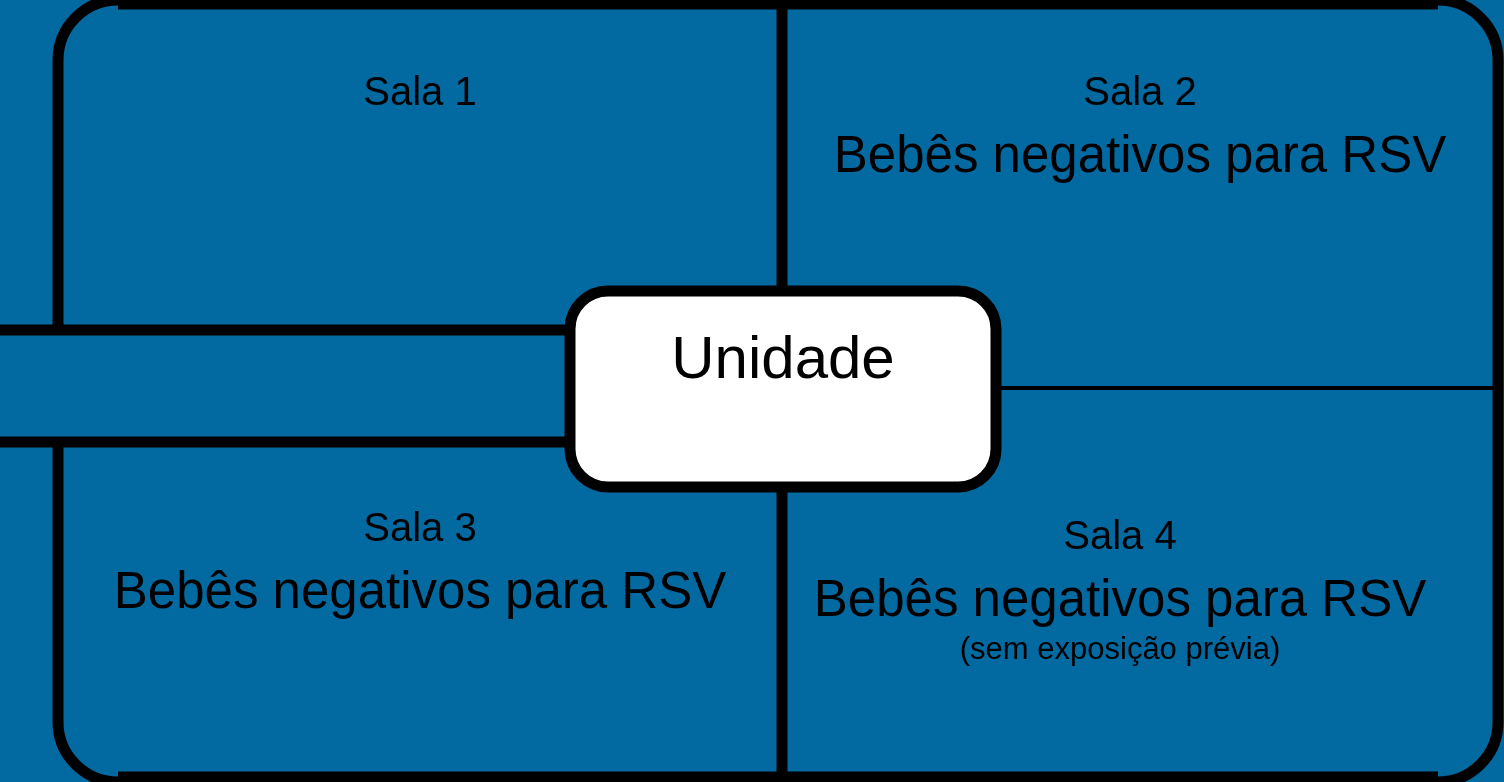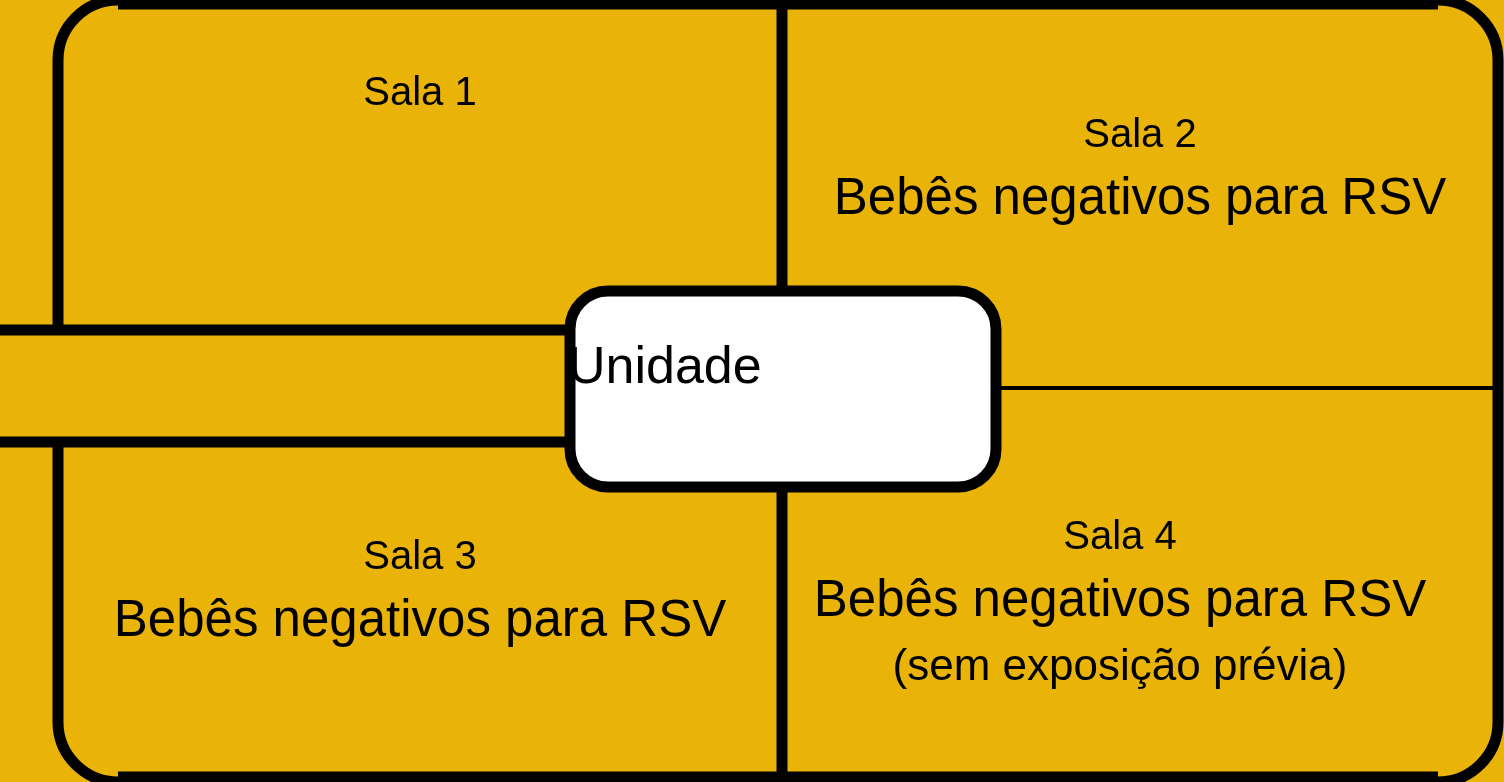--- a/index.html
+++ b/index.html
@@ -11,21 +11,21 @@
     width: 1504px;
     height: 782px;
     overflow: hidden;
     font-family: "Liberation Sans", sans-serif;
     color: #000000;
   }
   #diagram-root {
     position: relative;
     width: 1504px;
     height: 782px;
-    background: #eab308;
+    background: #0369a1;
     text-decoration: underline;
   }
   #diagram-svg {
     position: absolute;
     left: 0;
     top: 0;
     width: 1504px;
     height: 782px;
   }
   .room-label {
@@ -40,37 +40,38 @@
     display: block;
     white-space: nowrap;
   }
   .room-desc {
     font-size: 51px;
     display: block;
     white-space: nowrap;
     margin-top: 10px;
   }
   .room-sub {
-    font-size: 44px;
+    font-size: 31px;
     display: block;
     white-space: nowrap;
-    margin-top: 10px;
+    margin-top: 2px;
   }
   #room-1-label { left: 58px;  top: 68px;  width: 724px; }
-  #room-2-label { left: 782px; top: 68px;  width: 716px; margin-top: 42px; }
-  #room-3-label { left: 58px;  top: 532px; width: 724px; }
+  #room-2-label { left: 782px; top: 68px;  width: 716px; }
+  #room-3-label { left: 58px;  top: 504px; width: 724px; }
   #room-4-label { left: 762px; top: 512px; width: 716px; }
 
   #hub-label {
     position: absolute;
     left: 568px;
-    top: 335px;
+    top: 323px;
     width: 430px;
+    text-align: center;
     line-height: 1.16;
-    font-size: 52px;
+    font-size: 60px;
   }
   #hub-label span { display: block; white-space: nowrap; }
 </style>
 </head>
 <body>
 
 <div id="diagram-root">
 
   <svg id="diagram-svg" viewBox="0 0 1504 782" xmlns="http://www.w3.org/2000/svg">
 

